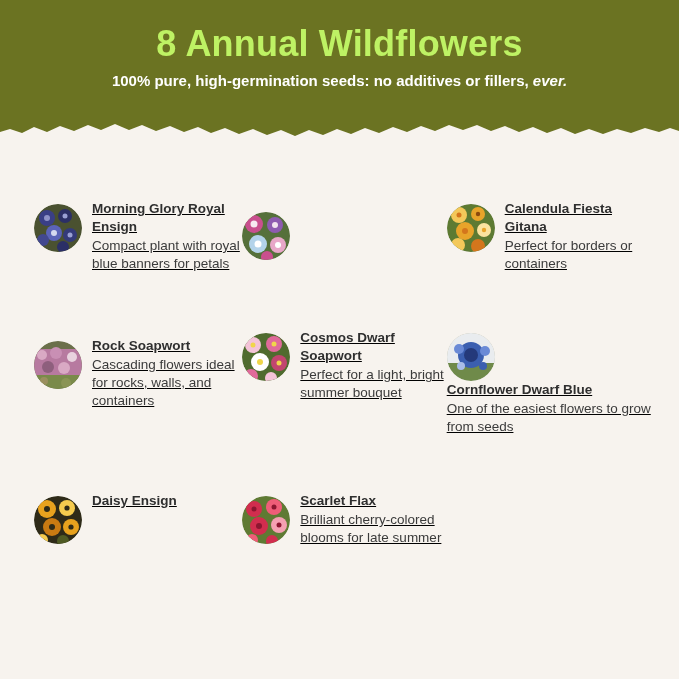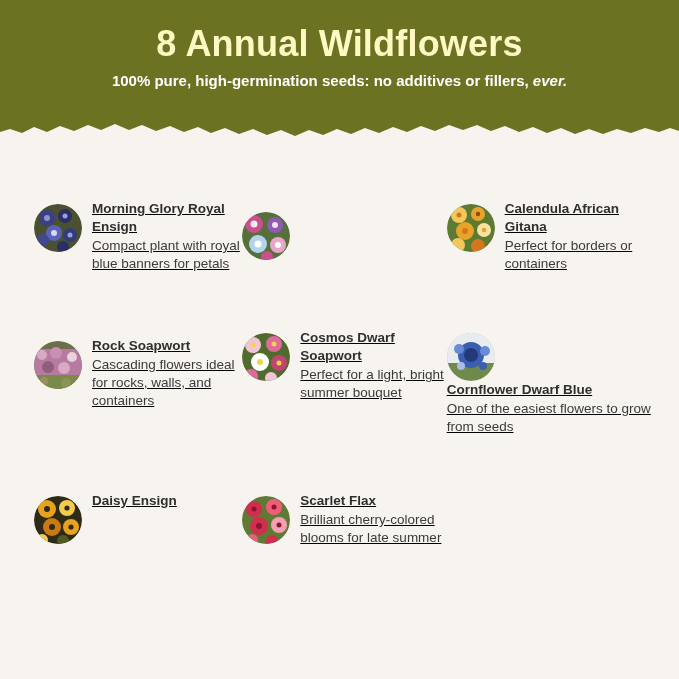--- a/index.html
+++ b/index.html
@@ -20,21 +20,21 @@
     position: relative;
     width: 679px;
     height: 142px;
     background: #6b7322;
     box-sizing: border-box;
     padding-top: 22px;
     text-align: center;
     overflow: hidden;
   }
   .header-title {
-    color: #fef9c3;
+    color: #bef264;
     font-size: 36px;
     font-weight: bold;
     letter-spacing: 0.2px;
     line-height: 44px;
     margin: 0;
   }
   .header-subtitle {
     color: #ffffff;
     font-size: 15px;
     line-height: 22px;
@@ -207,21 +207,21 @@
             <circle cx="18" cy="27" r="9" fill="#e8a42a"></circle>
               <circle cx="18" cy="27" r="3" fill="#d4761c"></circle>
             <circle cx="37" cy="26" r="7" fill="#fae3a0"></circle>
               <circle cx="37" cy="26" r="2.2" fill="#e8a42a"></circle>
             <circle cx="11" cy="41" r="7" fill="#f3c85a"></circle>
             <circle cx="31" cy="42" r="7" fill="#d4761c"></circle>
           </g>
         </svg>
       </div>
       <div class="item-text">
-        <div class="item-title">Calendula African Gitana</div>
+        <div class="item-title">Calendula Fiesta Gitana</div>
         <div class="item-desc">Perfect for borders or containers</div>
       </div>
     </div>
   </div>
 
   <div class="row row2">
     <div class="item col1">
       <div class="thumb">
         <svg width="48" height="48" viewBox="0 0 48 48">
           <defs>

